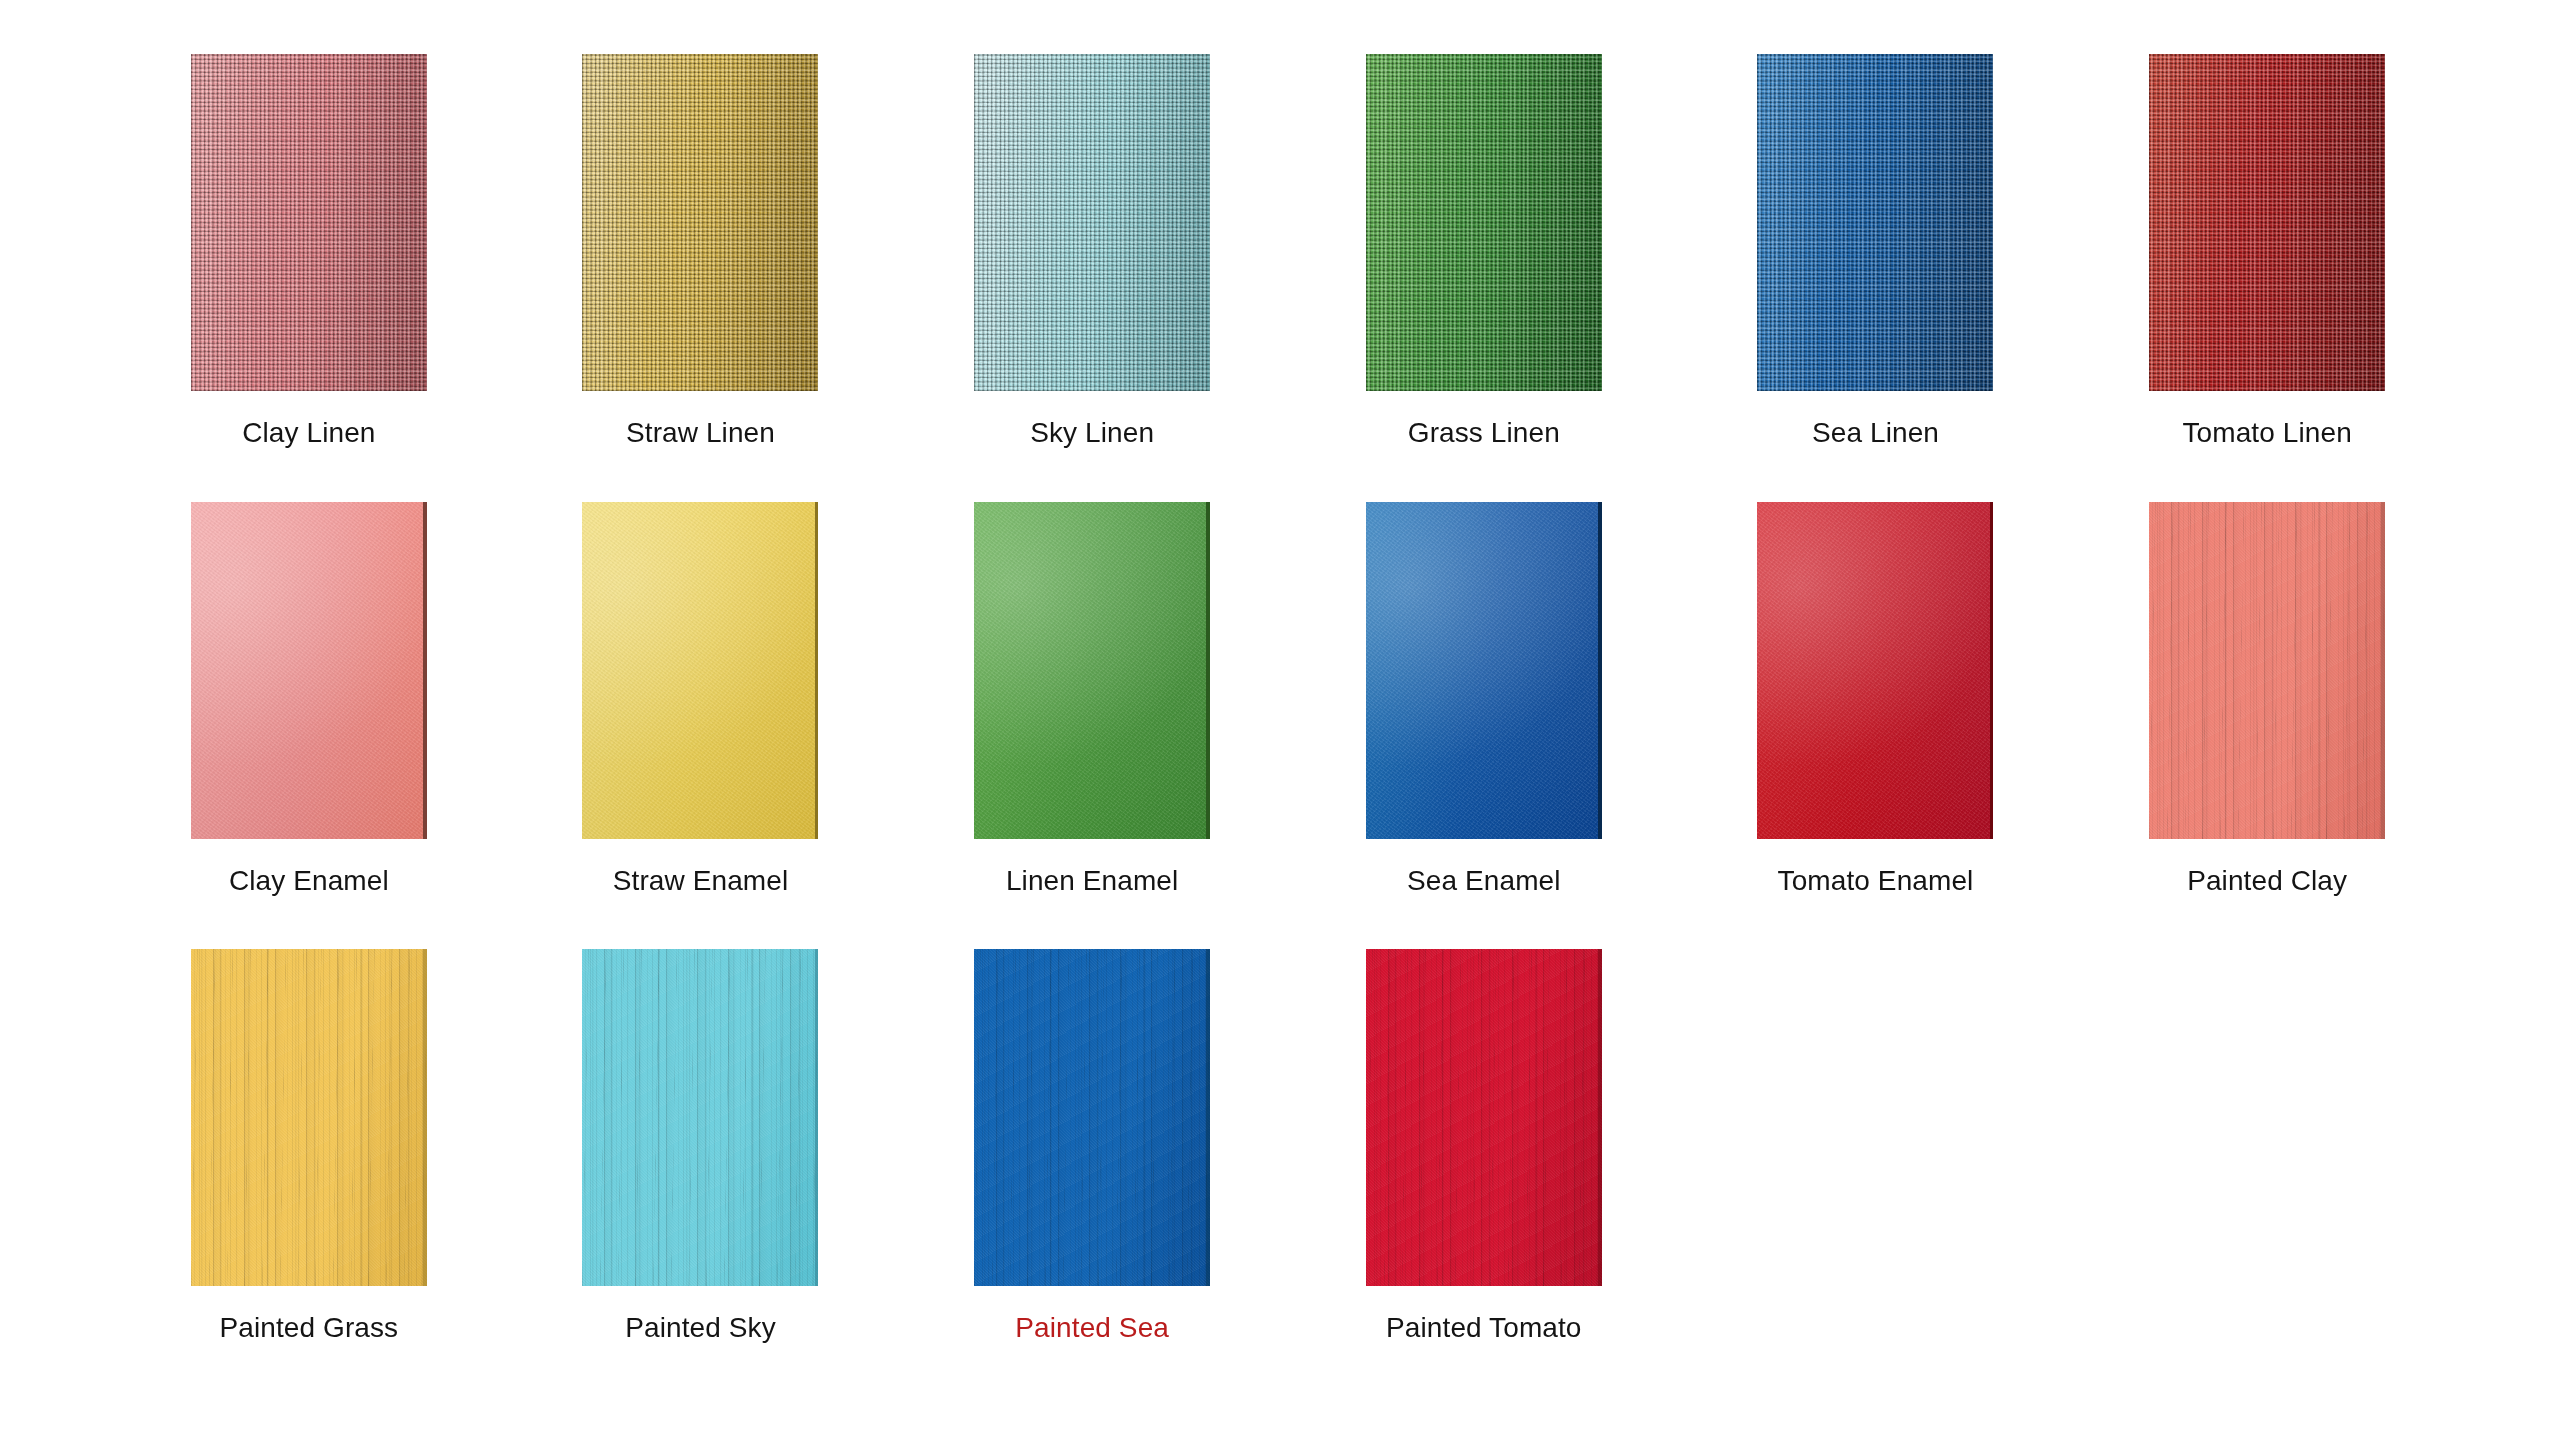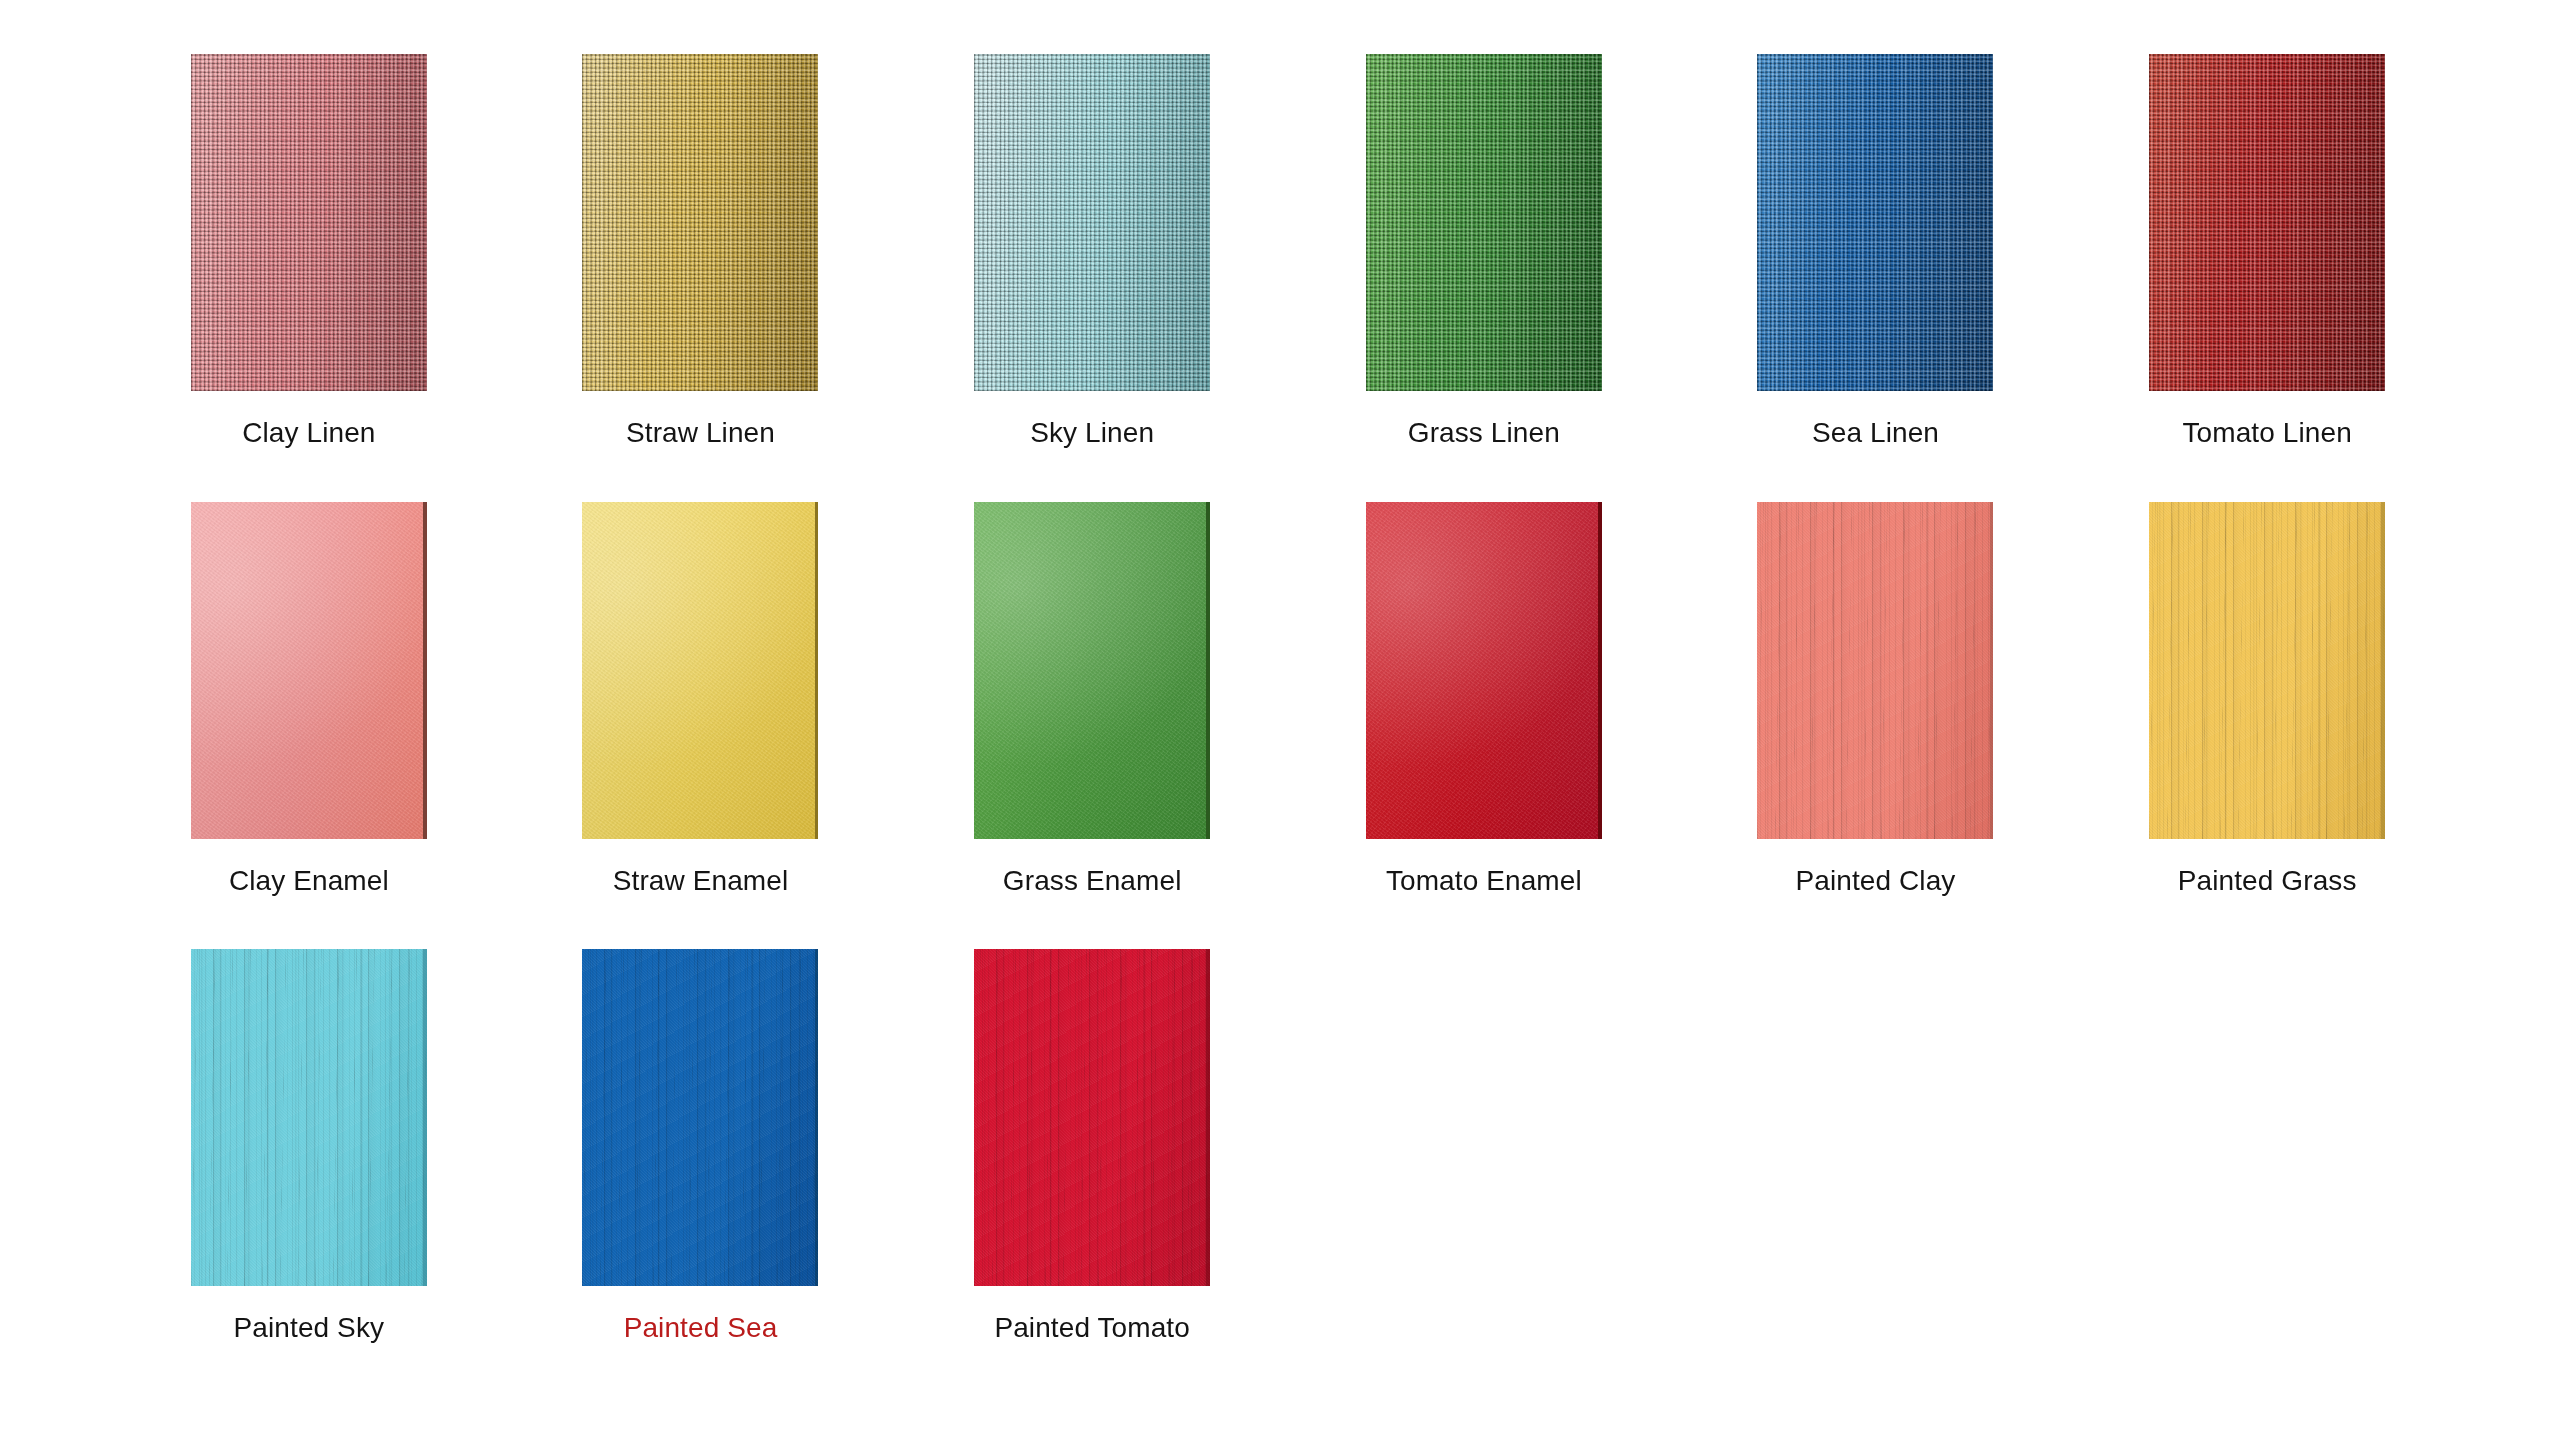--- a/index.html
+++ b/index.html
@@ -386,21 +386,32 @@
       </div>
       <div class="swatch-cell">
         <div class="chip-wrap shadow-soft">
           <div class="chip enamel">
             <div class="base" style="background: linear-gradient(100deg, rgb(95, 174, 75) 0%, rgb(74, 154, 60) 50%, rgb(61, 138, 51) 100%);"></div>
             <div class="sheen" style="background: radial-gradient(140% 90% at 18% 25%, rgba(255, 255, 255, 0.22) 0%, rgba(255, 255, 255, 0) 60%), linear-gradient(rgba(255, 255, 255, 0.1) 0%, rgba(0, 0, 0, 0.05) 100%);"></div>
             <div class="stipple"></div>
             <div class="edge-right" style="background: rgb(43, 90, 31);"></div>
           </div>
         </div>
-        <div class="swatch-label" style="color: rgb(20, 20, 20);">Grass Enamel</div>
+        <div class="swatch-label" style="color: rgb(20, 20, 20);">Linen Enamel</div>
+      </div>
+      <div class="swatch-cell">
+        <div class="chip-wrap shadow-soft">
+          <div class="chip enamel">
+            <div class="base" style="background: linear-gradient(100deg, rgb(29, 116, 186) 0%, rgb(15, 85, 168) 50%, rgb(10, 69, 150) 100%);"></div>
+            <div class="sheen" style="background: radial-gradient(140% 90% at 18% 25%, rgba(255, 255, 255, 0.22) 0%, rgba(255, 255, 255, 0) 60%), linear-gradient(rgba(255, 255, 255, 0.1) 0%, rgba(0, 0, 0, 0.05) 100%);"></div>
+            <div class="stipple"></div>
+            <div class="edge-right" style="background: rgb(7, 41, 79);"></div>
+          </div>
+        </div>
+        <div class="swatch-label" style="color: rgb(20, 20, 20);">Sea Enamel</div>
       </div>
       <div class="swatch-cell">
         <div class="chip-wrap shadow-soft">
           <div class="chip enamel">
             <div class="base" style="background: linear-gradient(100deg, rgb(215, 33, 42) 0%, rgb(200, 16, 31) 50%, rgb(178, 12, 35) 100%);"></div>
             <div class="sheen" style="background: radial-gradient(140% 90% at 18% 25%, rgba(255, 255, 255, 0.22) 0%, rgba(255, 255, 255, 0) 60%), linear-gradient(rgba(255, 255, 255, 0.1) 0%, rgba(0, 0, 0, 0.05) 100%);"></div>
             <div class="stipple"></div>
             <div class="edge-right" style="background: rgb(107, 6, 13);"></div>
           </div>
         </div>

